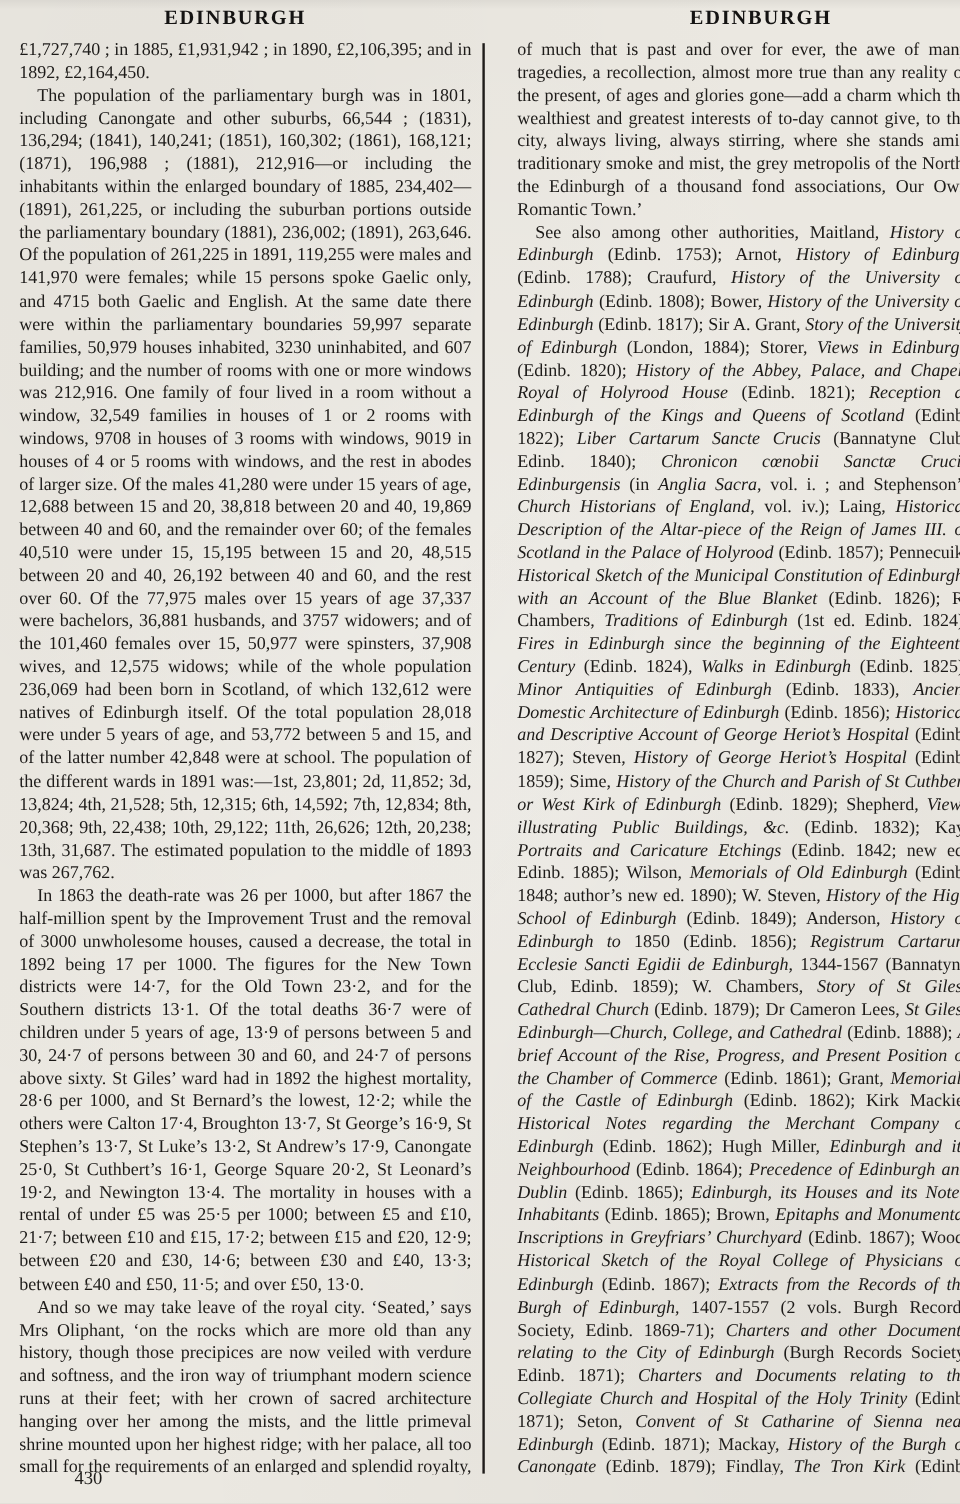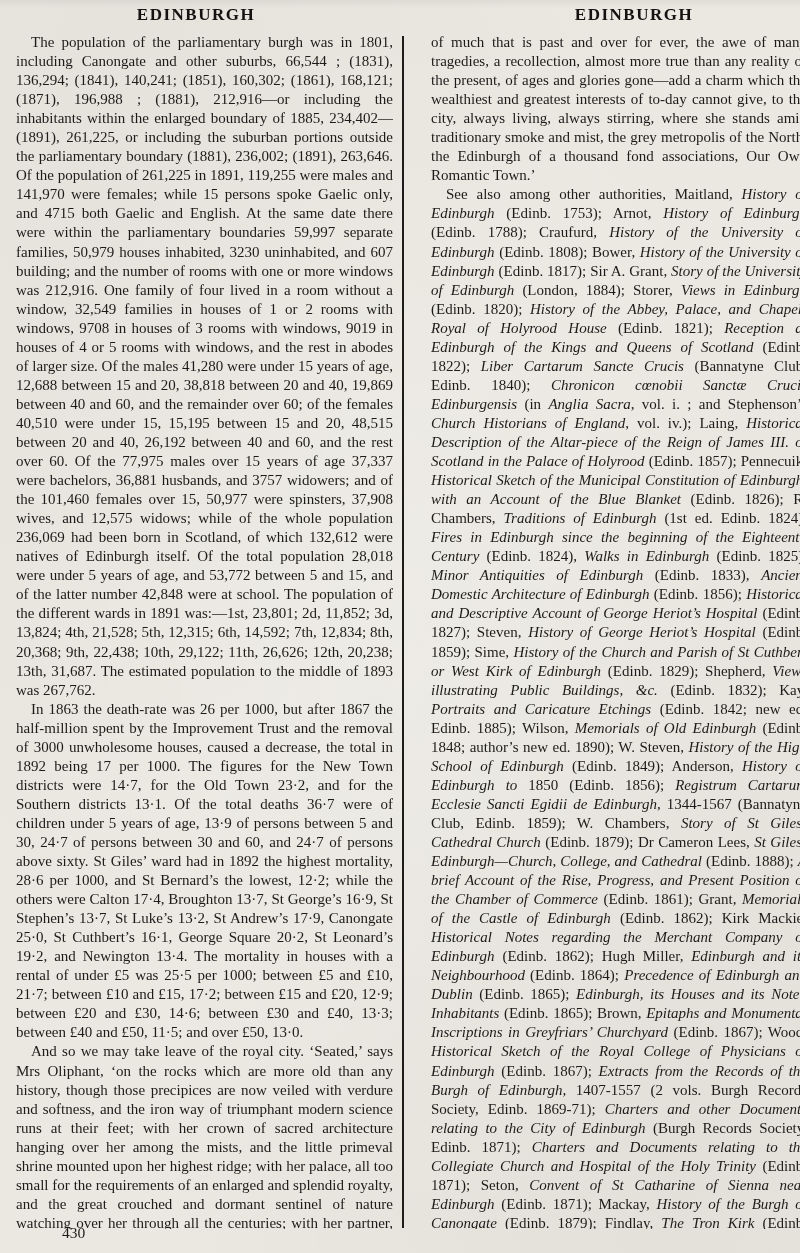--- a/index.html
+++ b/index.html
@@ -64,20 +64,21 @@
   }
 </style>
 </head>
 <body>
 
 <div class="page">
   <div class="running-head left">EDINBURGH</div>
   <div class="running-head right">EDINBURGH</div>
   <div class="column-rule"></div>
   <div class="column col-left">
+      <p><span>£1,727,740 ; in 1885, £1,931,942 ; in 1890, £2,106,395; and in 1892, £2,164,450.</span></p>
       <p class="indent"><span>The population of the parliamentary burgh was in 1801, including Canongate and other suburbs, 66,544 ; (1831), 136,294; (1841), 140,241; (1851), 160,302; (1861), 168,121; (1871), 196,988 ; (1881), 212,916—or including the inhabitants within the enlarged boundary of 1885, 234,402—(1891), 261,225, or including the suburban portions outside the parliamentary boundary (1881), 236,002; (1891), 263,646.  Of the population of 261,225 in 1891, 119,255 were males and 141,970 were females; while 15 persons spoke Gaelic only, and 4715 both Gaelic and English.  At the same date there were within the parliamentary boundaries 59,997 separate families, 50,979 houses inhabited, 3230 uninhabited, and 607 building; and the number of rooms with one or more windows was 212,916.  One family of four lived in a room without a window, 32,549 families in houses of 1 or 2 rooms with windows, 9708 in houses of 3 rooms with windows, 9019 in houses of 4 or 5 rooms with windows, and the rest in abodes of larger size.  Of the males 41,280 were under 15 years of age, 12,688 between 15 and 20, 38,818 between 20 and 40, 19,869 between 40 and 60, and the remainder over 60; of the females 40,510 were under 15, 15,195 between 15 and 20, 48,515 between 20 and 40, 26,192 between 40 and 60, and the rest over 60.  Of the 77,975 males over 15 years of age 37,337 were bachelors, 36,881 husbands, and 3757 widowers; and of the 101,460 females over 15, 50,977 were spinsters, 37,908 wives, and 12,575 widows; while of the whole population 236,069 had been born in Scotland, of which 132,612 were natives of Edinburgh itself.  Of the total population 28,018 were under 5 years of age, and 53,772 between 5 and 15, and of the latter number 42,848 were at school.  The population of the different wards in 1891 was:—1st, 23,801; 2d, 11,852; 3d, 13,824; 4th, 21,528; 5th, 12,315; 6th, 14,592; 7th, 12,834; 8th, 20,368; 9th, 22,438; 10th, 29,122; 11th, 26,626; 12th, 20,238; 13th, 31,687.  The estimated population to the middle of 1893 was 267,762.</span></p>
       <p class="indent"><span>In 1863 the death-rate was 26 per 1000, but after 1867 the half-million spent by the Improvement Trust and the removal of 3000 unwholesome houses, caused a decrease, the total in 1892 being 17 per 1000.  The figures for the New Town districts were 14·7, for the Old Town 23·2, and for the Southern districts 13·1.  Of the total deaths 36·7 were of children under 5 years of age, 13·9 of persons between 5 and 30, 24·7 of persons between 30 and 60, and 24·7 of persons above sixty.  St Giles’ ward had in 1892 the highest mortality, 28·6 per 1000, and St Bernard’s the lowest, 12·2; while the others were Calton 17·4, Broughton 13·7, St George’s 16·9, St Stephen’s 13·7, St Luke’s 13·2, St Andrew’s 17·9, Canongate 25·0, St Cuthbert’s 16·1, George Square 20·2, St Leonard’s 19·2, and Newington 13·4.  The mortality in houses with a rental of under £5 was 25·5 per 1000; between £5 and £10, 21·7; between £10 and £15, 17·2; between £15 and £20, 12·9; between £20 and £30, 14·6; between £30 and £40, 13·3; between £40 and £50, 11·5; and over £50, 13·0.</span></p>
       <p class="indent"><span>And so we may take leave of the royal city.  ‘Seated,’ says Mrs Oliphant, ‘on the rocks which are more old than any history, though those precipices are now veiled with verdure and softness, and the iron way of triumphant modern science runs at their feet; with her crown of sacred architecture hanging over her among the mists, and the little primeval shrine mounted upon her highest ridge; with her palace, all too small for the requirements of an enlarged and splendid royalty, and the great crouched and dormant sentinel of nature watching over her through all the centuries; with her partner, sober and ample, like a comely matron, attended by all the modern arts and comforts, seated at the old mother’s feet—Edinburgh can never be less than royal, one of the crowned and queenly cities of the world.  It does not need for this distinction that there should be millions of inhabitants within her walls, or all the great threads of industry and wealth gathered in her hands.  The pathos</span></p>
     </div>
   <div class="column col-right">
       <p><span>of much that is past and over for ever, the awe of many tragedies, a recollection, almost more true than any reality of the present, of ages and glories gone—add a charm which the wealthiest and greatest interests of to-day cannot give, to the city, always living, always stirring, where she stands amid traditionary smoke and mist, the grey metropolis of the North, the Edinburgh of a thousand fond associations, Our Own Romantic Town.’</span></p>
       <p class="indent"><span>See also among other authorities, Maitland, </span><span class="it">History of Edinburgh</span><span> (Edinb. 1753); Arnot, </span><span class="it">History of Edinburgh</span><span> (Edinb. 1788); Craufurd, </span><span class="it">History of the University of Edinburgh</span><span> (Edinb. 1808); Bower, </span><span class="it">History of the University of Edinburgh</span><span> (Edinb. 1817); Sir A. Grant, </span><span class="it">Story of the University of Edinburgh</span><span> (London, 1884); Storer, </span><span class="it">Views in Edinburgh</span><span> (Edinb. 1820); </span><span class="it">History of the Abbey, Palace, and Chapel-Royal of Holyrood House</span><span> (Edinb. 1821); </span><span class="it">Reception at Edinburgh of the Kings and Queens of Scotland</span><span> (Edinb. 1822); </span><span class="it">Liber Cartarum Sancte Crucis</span><span> (Bannatyne Club, Edinb. 1840); </span><span class="it">Chronicon cœnobii Sanctæ Crucis Edinburgensis</span><span> (in </span><span class="it">Anglia Sacra</span><span>, vol. i. ; and Stephenson’s </span><span class="it">Church Historians of England</span><span>, vol. iv.); Laing, </span><span class="it">Historical Description of the Altar-piece of the Reign of James III. of Scotland in the Palace of Holyrood</span><span> (Edinb. 1857); Pennecuik, </span><span class="it">Historical Sketch of the Municipal Constitution of Edinburgh, with an Account of the Blue Blanket</span><span> (Edinb. 1826); R. Chambers, </span><span class="it">Traditions of Edinburgh</span><span> (1st ed. Edinb. 1824), </span><span class="it">Fires in Edinburgh since the beginning of the Eighteenth Century</span><span> (Edinb. 1824), </span><span class="it">Walks in Edinburgh</span><span> (Edinb. 1825), </span><span class="it">Minor Antiquities of Edinburgh</span><span> (Edinb. 1833), </span><span class="it">Ancient Domestic Architecture of Edinburgh</span><span> (Edinb. 1856); </span><span class="it">Historical and Descriptive Account of George Heriot’s Hospital</span><span> (Edinb. 1827); Steven, </span><span class="it">History of George Heriot’s Hospital</span><span> (Edinb. 1859); Sime, </span><span class="it">History of the Church and Parish of St Cuthbert or West Kirk of Edinburgh</span><span> (Edinb. 1829); Shepherd, </span><span class="it">Views illustrating Public Buildings, &amp;c.</span><span> (Edinb. 1832); Kay, </span><span class="it">Portraits and Caricature Etchings</span><span> (Edinb. 1842; new ed. Edinb. 1885); Wilson, </span><span class="it">Memorials of Old Edinburgh</span><span> (Edinb. 1848; author’s new ed. 1890); W. Steven, </span><span class="it">History of the High School of Edinburgh</span><span> (Edinb. 1849); Anderson, </span><span class="it">History of Edinburgh to</span><span> 1850 (Edinb. 1856); </span><span class="it">Registrum Cartarum Ecclesie Sancti Egidii de Edinburgh</span><span>, 1344-1567 (Bannatyne Club, Edinb. 1859); W. Chambers, </span><span class="it">Story of St Giles’ Cathedral Church</span><span> (Edinb. 1879); Dr Cameron Lees, </span><span class="it">St Giles’ Edinburgh—Church, College, and Cathedral</span><span> (Edinb. 1888); </span><span class="it">A brief Account of the Rise, Progress, and Present Position of the Chamber of Commerce</span><span> (Edinb. 1861); Grant, </span><span class="it">Memorials of the Castle of Edinburgh</span><span> (Edinb. 1862); Kirk Mackie, </span><span class="it">Historical Notes regarding the Merchant Company of Edinburgh</span><span> (Edinb. 1862); Hugh Miller, </span><span class="it">Edinburgh and its Neighbourhood</span><span> (Edinb. 1864); </span><span class="it">Precedence of Edinburgh and Dublin</span><span> (Edinb. 1865); </span><span class="it">Edinburgh, its Houses and its Noted Inhabitants</span><span> (Edinb. 1865); Brown, </span><span class="it">Epitaphs and Monumental Inscriptions in Greyfriars’ Churchyard</span><span> (Edinb. 1867); Wood, </span><span class="it">Historical Sketch of the Royal College of Physicians of Edinburgh</span><span> (Edinb. 1867); </span><span class="it">Extracts from the Records of the Burgh of Edinburgh</span><span>, 1407-1557 (2 vols. Burgh Records Society, Edinb. 1869-71); </span><span class="it">Charters and other Documents relating to the City of Edinburgh</span><span> (Burgh Records Society, Edinb. 1871); </span><span class="it">Charters and Documents relating to the Collegiate Church and Hospital of the Holy Trinity</span><span> (Edinb. 1871); Seton, </span><span class="it">Convent of St Catharine of Sienna near Edinburgh</span><span> (Edinb. 1871); Mackay, </span><span class="it">History of the Burgh of Canongate</span><span> (Edinb. 1879); Findlay, </span><span class="it">The Tron Kirk</span><span> (Edinb. 1879); </span></p>
     </div>
   <div class="page-number">430</div>
 </div>

